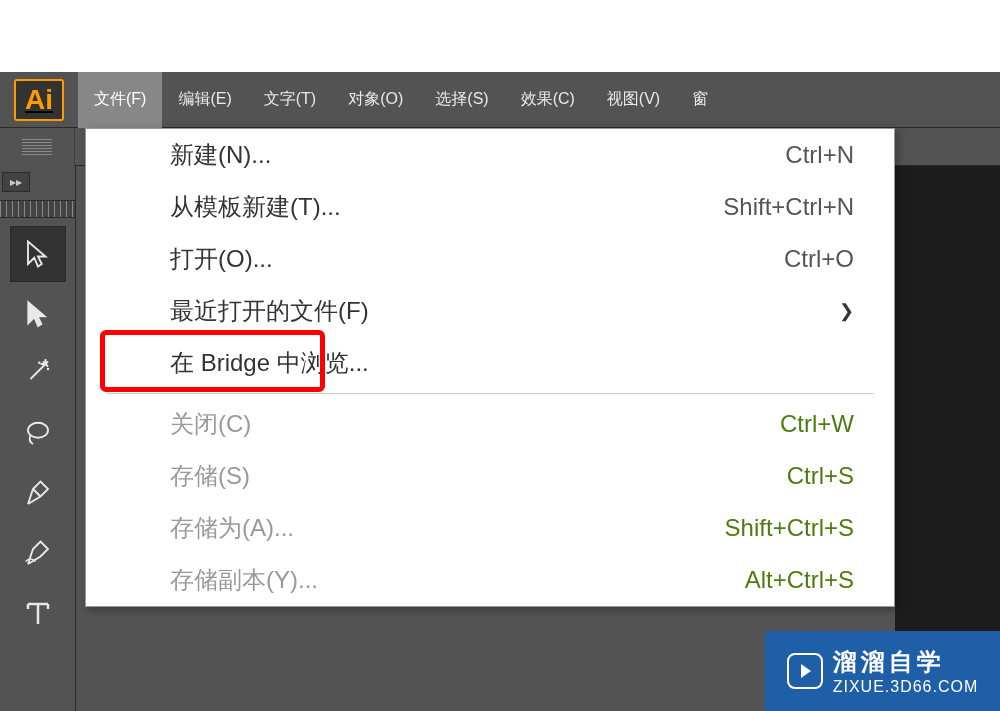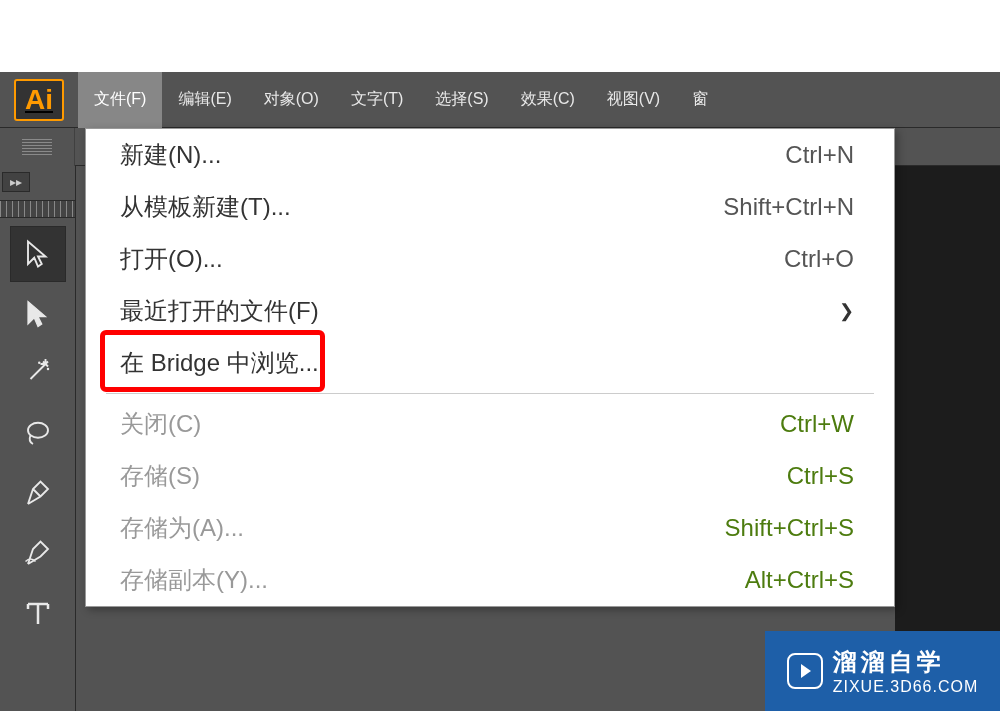--- a/index.html
+++ b/index.html
@@ -187,21 +187,21 @@
       border: 1px solid #999999;
       box-shadow: 3px 3px 8px rgba(0,0,0,0.3);
       z-index: 10;
     }
     
     .menu-row {
       display: flex;
       align-items: center;
       justify-content: space-between;
       height: 52px;
-      padding: 0 40px 0 34px;
+      padding: 0 40px 0 84px;
       font-size: 24px;
       color: #333333;
       cursor: pointer;
       position: relative;
     }
     
     .menu-row.disabled {
       color: #999999;
       cursor: default;
     }
@@ -304,22 +304,22 @@
 <body>
 
 <div class="app-window">
 
   <div class="menubar">
     <div class="logo-wrap">
       <div class="ai-logo">Ai</div>
     </div>
     <div class="menu-item active">文件(F)</div>
     <div class="menu-item">编辑(E)</div>
+    <div class="menu-item">文字(T)</div>
     <div class="menu-item">对象(O)</div>
-    <div class="menu-item">文字(T)</div>
     <div class="menu-item">选择(S)</div>
     <div class="menu-item">效果(C)</div>
     <div class="menu-item">视图(V)</div>
     <div class="menu-item">窗</div>
   </div>
 
   <div class="toolbar-row">
     <div class="toolbar-handle">
       <div class="handle-lines"></div>
     </div>

